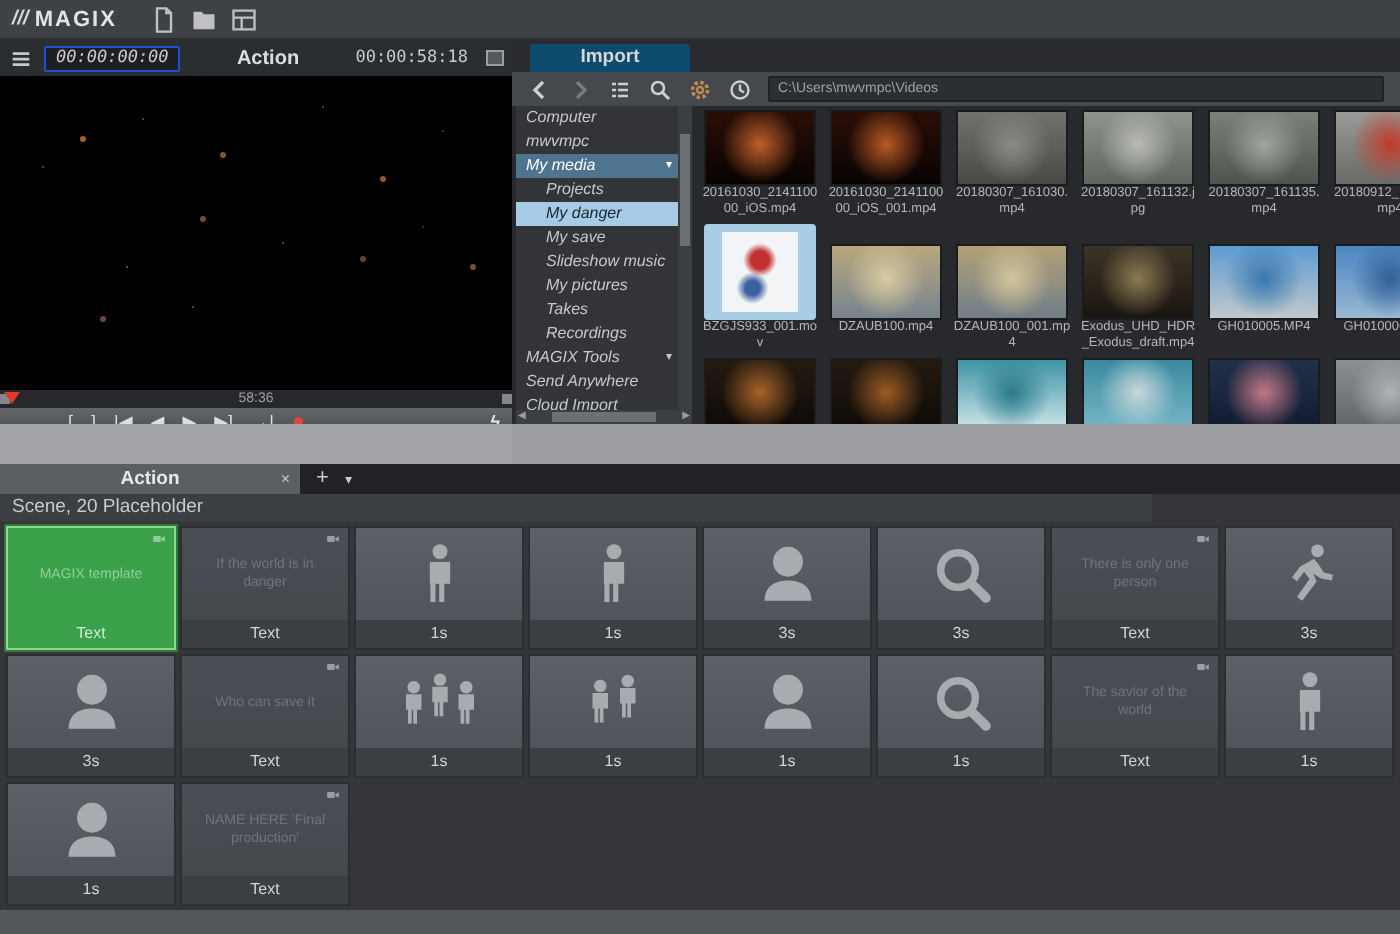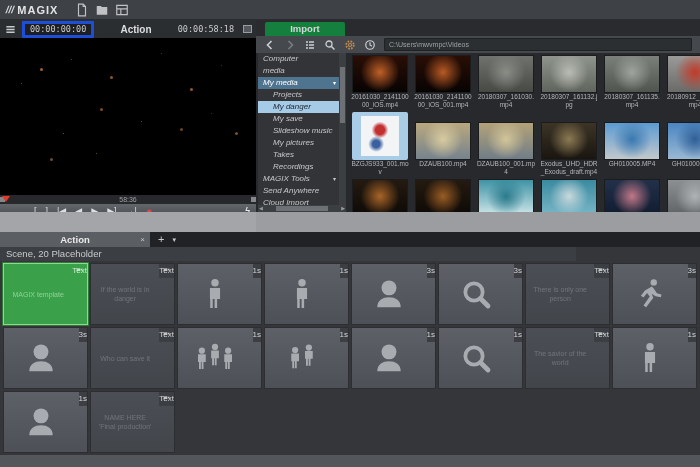--- a/index.html
+++ b/index.html
@@ -16,22 +16,22 @@
   .logo .brand{font-weight:bold;font-size:11px;letter-spacing:1px;color:#e2e4e6;}
   .mb-icon{width:14px;height:14px;color:#bfc1c4;margin:0 3px;}
   .mb-icon svg{width:14px;height:14px;}
   .menu-item{font-size:10px;color:#c3c5c7;padding:0 6px;}
   
   .preview{position:absolute;left:0;top:20px;width:256px;height:212px;background:#000;}
   .pv-titlebar{position:absolute;left:0;top:0;width:100%;height:18px;background:#2b2e31;
                display:flex;align-items:center;box-sizing:border-box;padding:0 4px;gap:5px;}
   .pv-burger{width:13px;height:11px;color:#c7c9cb;}
   .pv-burger svg{width:13px;height:11px;}
-  .pv-tc{background:#1d1f22;border:3px solid #1d4ed8;color:#c9cbcd;font-size:8.5px;
-         font-family:"DejaVu Sans Mono",monospace;padding:0px 5px;line-height:11px;border-radius:1px;}
+  .pv-tc{background:#1d1f22;border:1px solid #1d4ed8;color:#c9cbcd;font-size:8.5px;
+         font-family:"DejaVu Sans Mono",monospace;padding:0px 5px;line-height:11px;border-radius:1px;font-style:italic;}
   .pv-title{flex:1;text-align:center;font-size:10px;font-weight:bold;color:#dcdee0;}
   .pv-total{font-size:8.5px;font-family:"DejaVu Sans Mono",monospace;color:#c9cbcd;margin-right:4px;}
   .pv-detach{width:7px;height:6px;border:1px solid #9a9c9e;background:#55585c;}
   .pv-video{position:absolute;left:0;top:18px;width:256px;height:157px;overflow:hidden;
     background:
       radial-gradient(circle at 21% 42%, #fff3d6 0%, #f2bc6e 3%, #b96а2c 8%, rgba(120,58,22,.6) 14%, rgba(60,28,12,.25) 22%, transparent 32%),
       radial-gradient(circle at 20% 42%, #ffe9c0 0%, #d98b3c 5%, rgba(150,70,25,.5) 12%, transparent 26%),
       radial-gradient(ellipse at 68% 96%, #7a6aa4 0%, #55477c 14%, transparent 38%),
       radial-gradient(ellipse at 30% 100%, #6a5a92 0%, #463a68 16%, transparent 40%),
       radial-gradient(ellipse at 92% 88%, #4e4076 0%, transparent 34%),
@@ -56,21 +56,21 @@
   .tp-btn.flash{margin-left:auto;color:#e6e8ea;font-weight:bold;}
   .pv-undo{position:absolute;left:0;top:199px;width:256px;height:13px;background:#a3a5a8;
            display:flex;align-items:center;gap:12px;padding:0 8px;box-sizing:border-box;}
   .ur{display:flex;align-items:flex-end;gap:1px;color:#3a3c3f;}
   .ur svg{width:12px;height:10px;}
   .ur .caret{font-size:6px;line-height:6px;color:#3a3c3f;}
   
   .import{position:absolute;left:256px;top:20px;width:444px;height:192px;background:#28292c;}
   .imp-tabbar{position:absolute;left:0;top:0;width:100%;height:16px;background:#292b2e;
               border-bottom:1px solid #1f2124;}
-  .imp-tab{position:absolute;left:9px;top:2px;width:80px;height:14px;background:#15803d;
+  .imp-tab{position:absolute;left:9px;top:2px;width:80px;height:14px;background:#0c4a6e;
            color:#d4d6d8;font-size:9.5px;font-weight:bold;text-align:center;line-height:14px;
            border-radius:2px 2px 0 0;}
   .imp-toolbar{position:absolute;left:0;top:16px;width:100%;height:17px;background:#45484d;
                display:flex;align-items:center;gap:8px;padding:0 8px;box-sizing:border-box;}
   .tb-icon{width:12px;height:12px;color:#cdcfd1;}
   .tb-icon svg{width:12px;height:12px;}
   .tb-icon.dim{color:#7a7d80;}
   .tb-icon.gear{color:#c08a4e;}
   .imp-path{flex:1;height:11px;background:#2c2f32;border:1px solid #1f2123;color:#9fa2a5;
             font-size:7px;line-height:11px;padding:0 4px;border-radius:1px;}
@@ -111,21 +111,21 @@
           display:flex;align-items:center;justify-content:center;position:relative;}
   .sb-tab .close{position:absolute;right:5px;font-size:8px;color:#c6c8ca;font-weight:normal;}
   .sb-add{color:#c9cbcd;font-size:11px;margin-left:8px;line-height:15px;}
   .sb-caret{color:#c9cbcd;font-size:7px;margin-left:8px;}
   .scene-row{position:absolute;left:0;top:247px;width:576px;height:14px;background:#3b3e42;
              font-size:9.5px;color:#c9cbcd;line-height:14px;padding-left:6px;box-sizing:border-box;}
   .storyboard{position:absolute;left:0;top:261px;width:700px;height:194px;background:#343639;
               display:grid;grid-template-columns:repeat(8,85px);grid-auto-rows:62px;gap:2px;
               padding:2px 0 0 3px;box-sizing:border-box;}
   .tile{position:relative;background:linear-gradient(180deg,#5d6066,#4d5056);
-        border:1px solid #2c2e31;box-sizing:border-box;display:flex;flex-direction:row;}
+        border:1px solid #2c2e31;box-sizing:border-box;display:flex;flex-direction:column;}
   .tile-body{flex:1;display:flex;align-items:center;justify-content:center;color:#a8abaf;overflow:hidden;}
   .tile-body svg{width:32px;height:32px;}
   .tile-body svg.wide{width:40px;height:30px;}
   .tile-label{height:14px;background:#3b3e43;color:#d2d4d6;font-size:8px;text-align:center;line-height:14px;}
   .tile.titled{background:linear-gradient(180deg,#4b4e54,#42454a);}
   .tile-text{font-size:7px;line-height:9px;color:rgba(230,236,242,.25);text-align:center;padding:0 7px;}
   .tile.selected{background:#3ba04a;border:1px solid #8fd98f;box-shadow:0 0 0 1px #2f7a38;}
   .tile.selected .tile-label{background:transparent;color:rgba(240,255,244,.8);}
   .tile.selected .tile-text{color:rgba(225,255,230,.5);}
   .camera{position:absolute;top:2px;right:3px;width:9px;height:7px;color:rgba(255,255,255,.45);}
@@ -254,21 +254,21 @@
               <circle cx="12" cy="12" r="8.5" fill="none" stroke="currentColor" stroke-width="2.4"></circle>
               <path d="M12 6.5V12l4 2.5" fill="none" stroke="currentColor" stroke-width="2.4"></path>
             </svg>
           </span>
         </span>
       <span class="imp-path">C:\Users\mwvmpc\Videos</span>
     </div>
     <div class="imp-body">
       <div class="tree" id="tree">
           <div class="tree-item"><span>Computer</span></div>
-          <div class="tree-item"><span>media</span></div>
+          <div class="tree-item"><span>mwvmpc</span></div>
           <div class="tree-item highlight"><span>My media</span><span class="caret">▾</span></div>
           <div class="tree-item lvl1"><span>Projects</span></div>
           <div class="tree-item lvl1 selected"><span>My danger</span></div>
           <div class="tree-item lvl1"><span>My save</span></div>
           <div class="tree-item lvl1"><span>Slideshow music</span></div>
           <div class="tree-item lvl1"><span>My pictures</span></div>
           <div class="tree-item lvl1"><span>Takes</span></div>
           <div class="tree-item lvl1"><span>Recordings</span></div>
           <div class="tree-item"><span>MAGIX Tools</span><span class="caret">▾</span></div>
           <div class="tree-item"><span>Send Anywhere</span></div>

